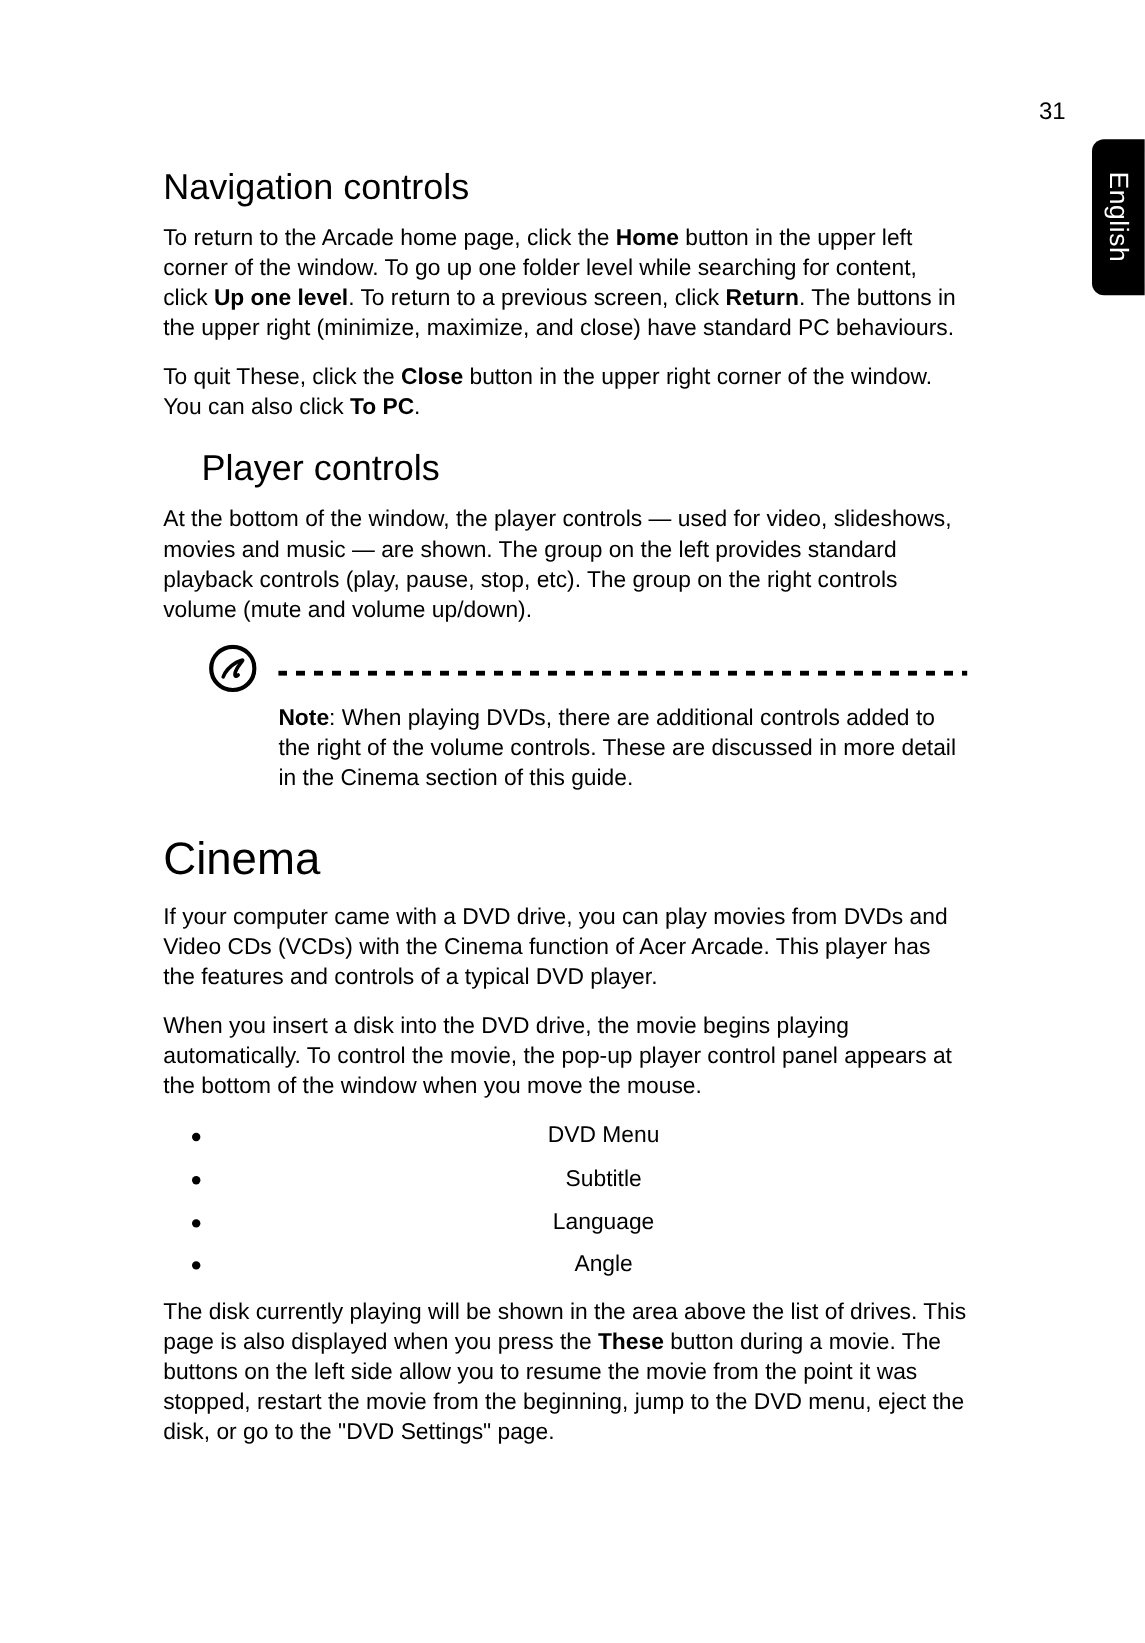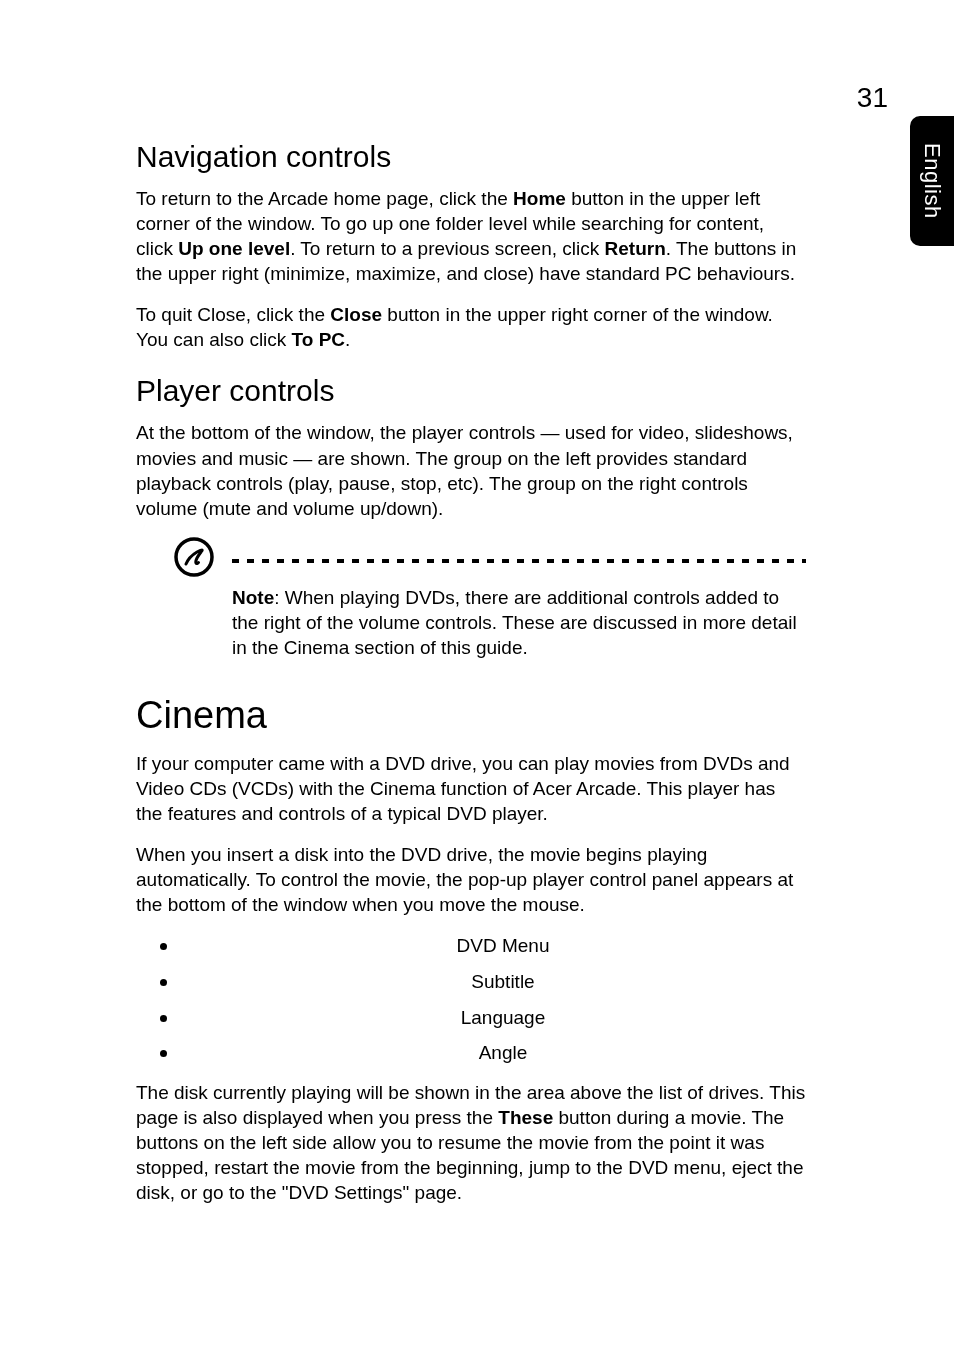--- a/index.html
+++ b/index.html
@@ -26,21 +26,21 @@
   .side-tab span {
     writing-mode: vertical-rl;
     font-size: 22px;
     font-weight: 500;
     letter-spacing: 0.5px;
   }
   .page-number {
     position: absolute;
     top: 82px;
     right: 66px;
-    font-size: 28px;
+    font-size: 20px;
   }
   .content {
     position: absolute;
     left: 136px;
     top: 140px;
     width: 670px;
   }
   h2.section {
     font-size: 30px;
     font-weight: 400;
@@ -100,41 +100,41 @@
   ul.bullets li::before {
     content: "";
     position: absolute;
     left: 24px;
     top: 10px;
     width: 7px;
     height: 7px;
     background: #000;
     border-radius: 50%;
   }
-  .sp-top { margin-top: 22px; }
+  .sp-top { margin-top: 22px; margin-left: 32px; }
 </style>
 </head>
 <body>
 
 <div class="page-number">31</div>
 
 <div class="side-tab">
   <span>English</span>
 </div>
 
 <div class="content">
 
   <h2 class="section">Navigation controls</h2>
 
   <p class="body">
     <span>To return to the Arcade home page, click the </span><b>Home</b><span> button in the upper left corner of the window. To go up one folder level while searching for content, click </span><b>Up one level</b><span>. To return to a previous screen, click </span><b>Return</b><span>. The buttons in the upper right (minimize, maximize, and close) have standard PC behaviours.</span>
   </p>
 
   <p class="body">
-    <span>To quit Close, click the </span><b>Close</b><span> button in the upper right corner of the window. You can also click </span><b>To PC</b><span>.</span>
+    <span>To quit These, click the </span><b>Close</b><span> button in the upper right corner of the window. You can also click </span><b>To PC</b><span>.</span>
   </p>
 
   <h2 class="section sp-top">Player controls</h2>
 
   <p class="body">At the bottom of the window, the player controls — used for video, slideshows, movies and music — are shown. The group on the left provides standard playback controls (play, pause, stop, etc). The group on the right controls volume (mute and volume up/down).</p>
 
   <div class="note-row">
     <div class="note-icon">
       <svg width="40" height="40" viewBox="0 0 40 40">
         <circle cx="20" cy="20" r="18" fill="none" stroke="#000" stroke-width="3.5"></circle>

